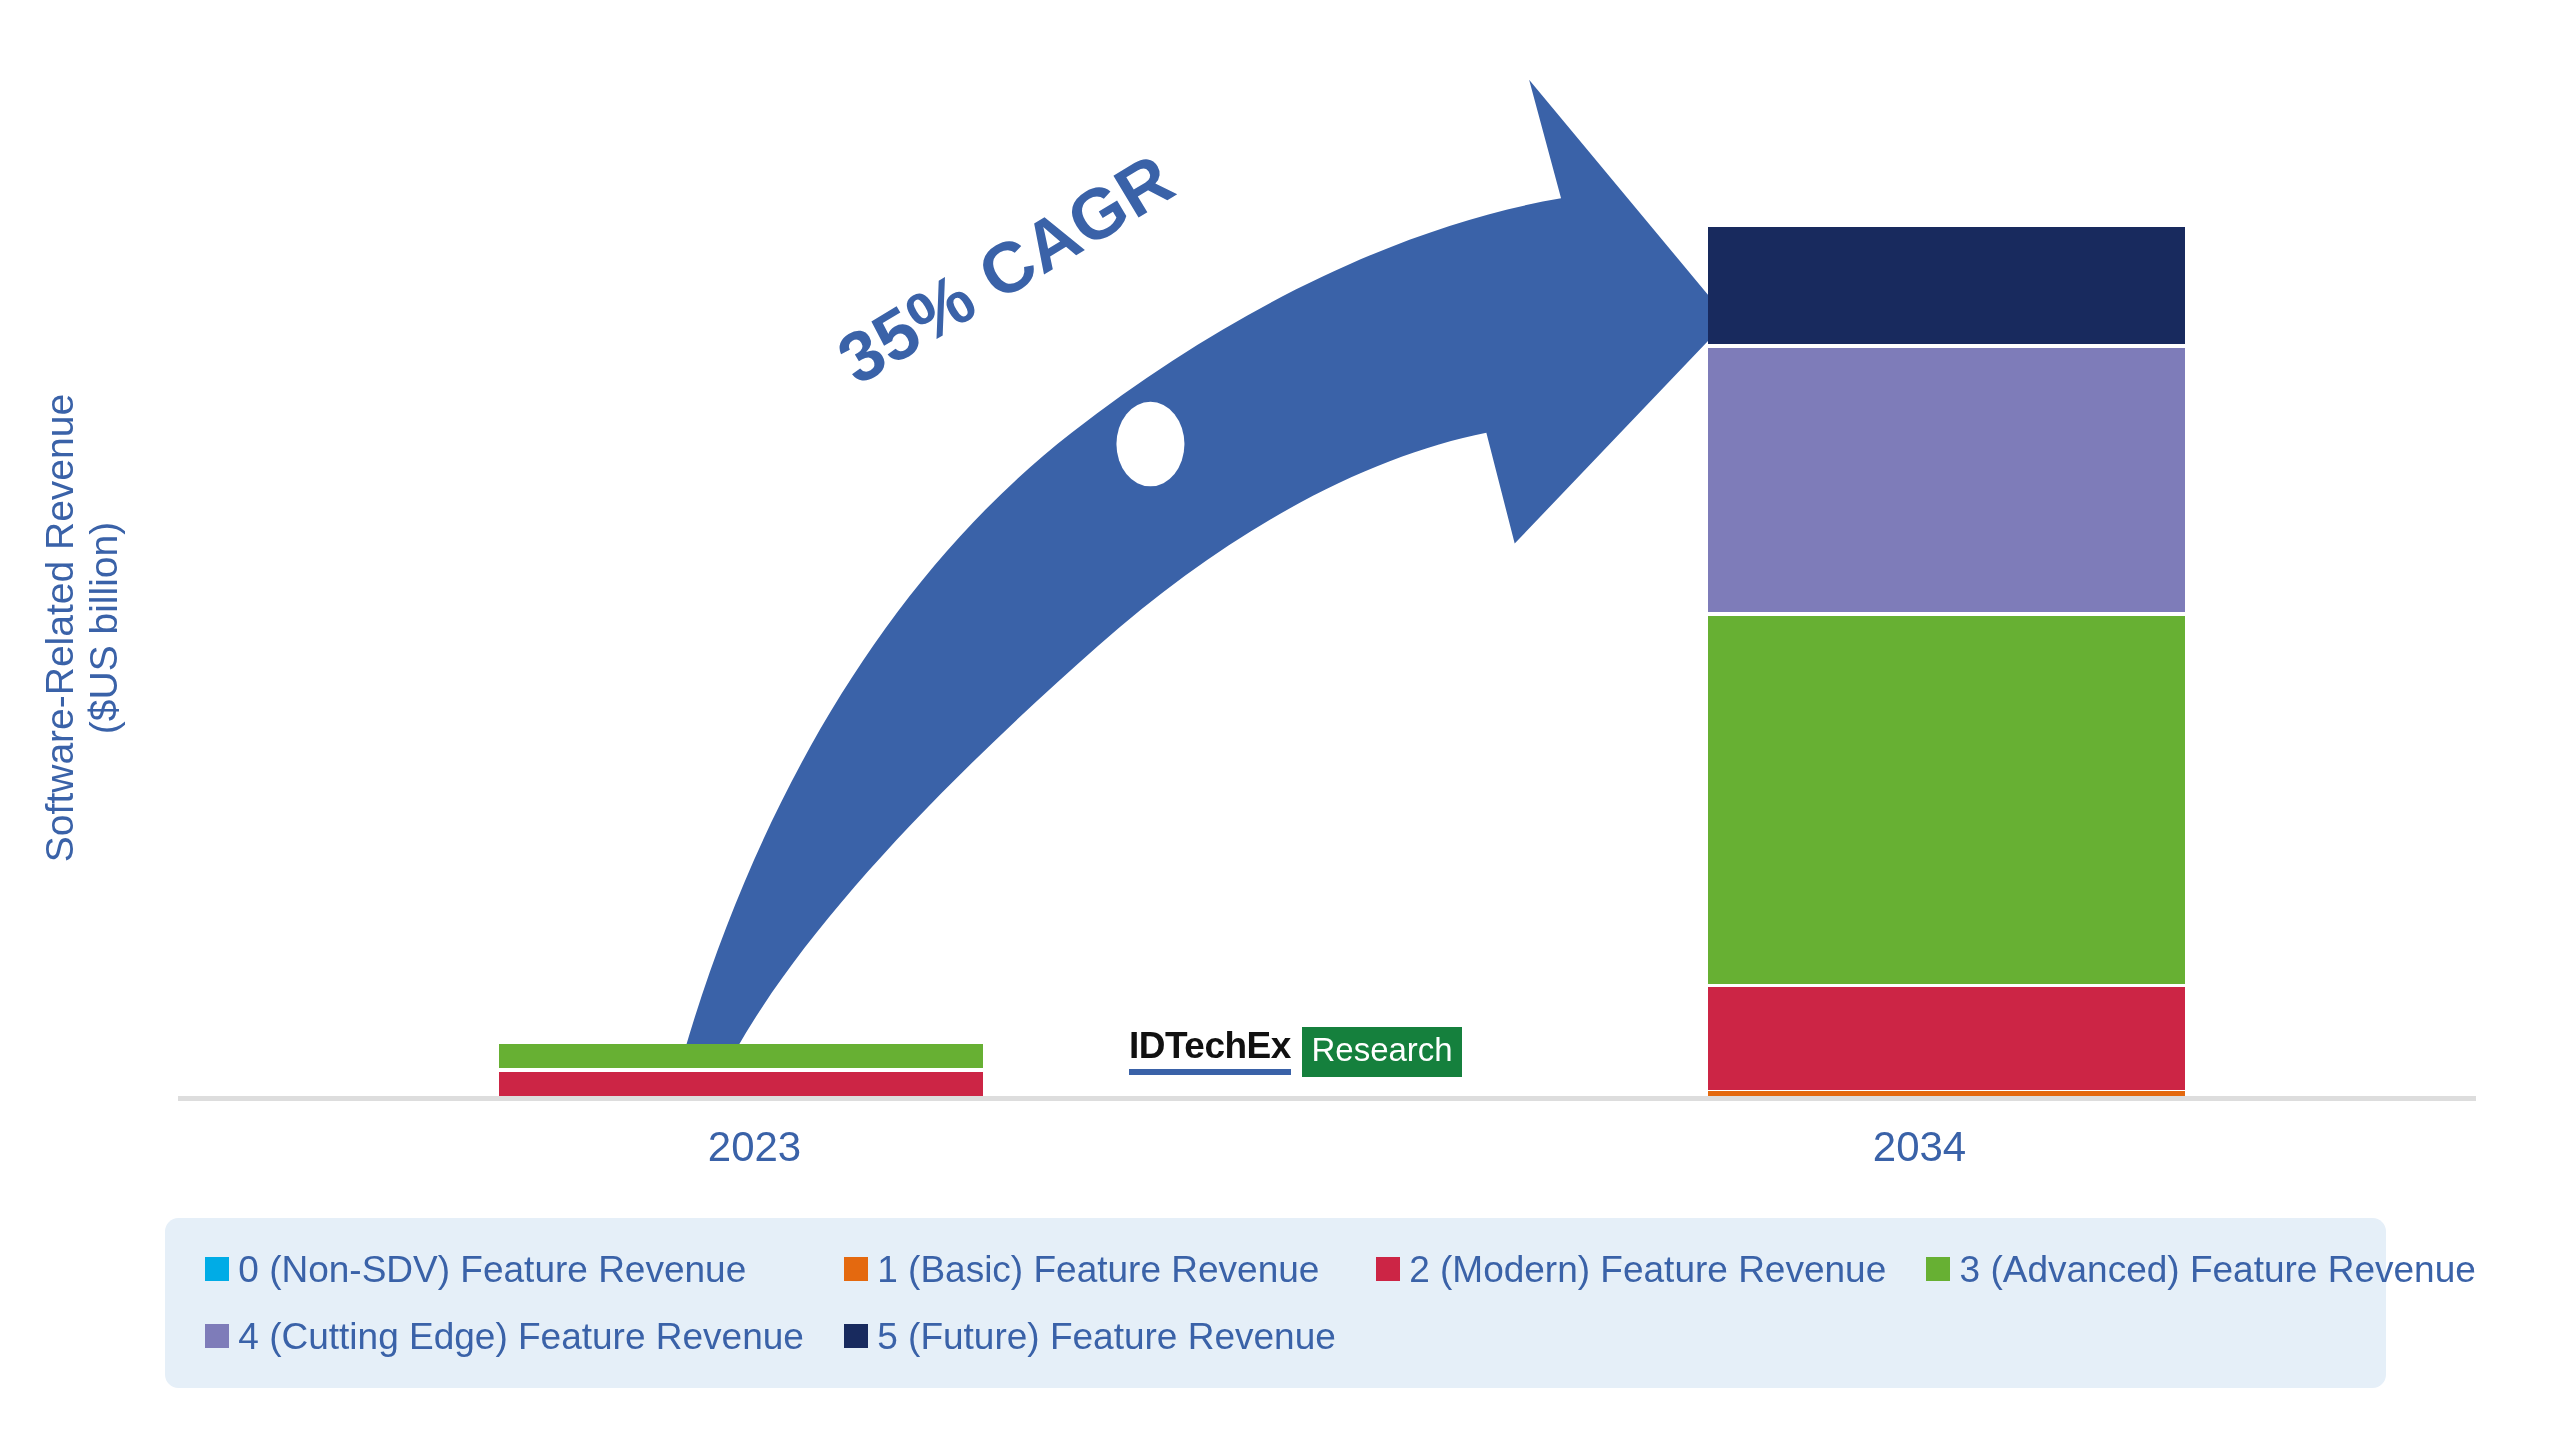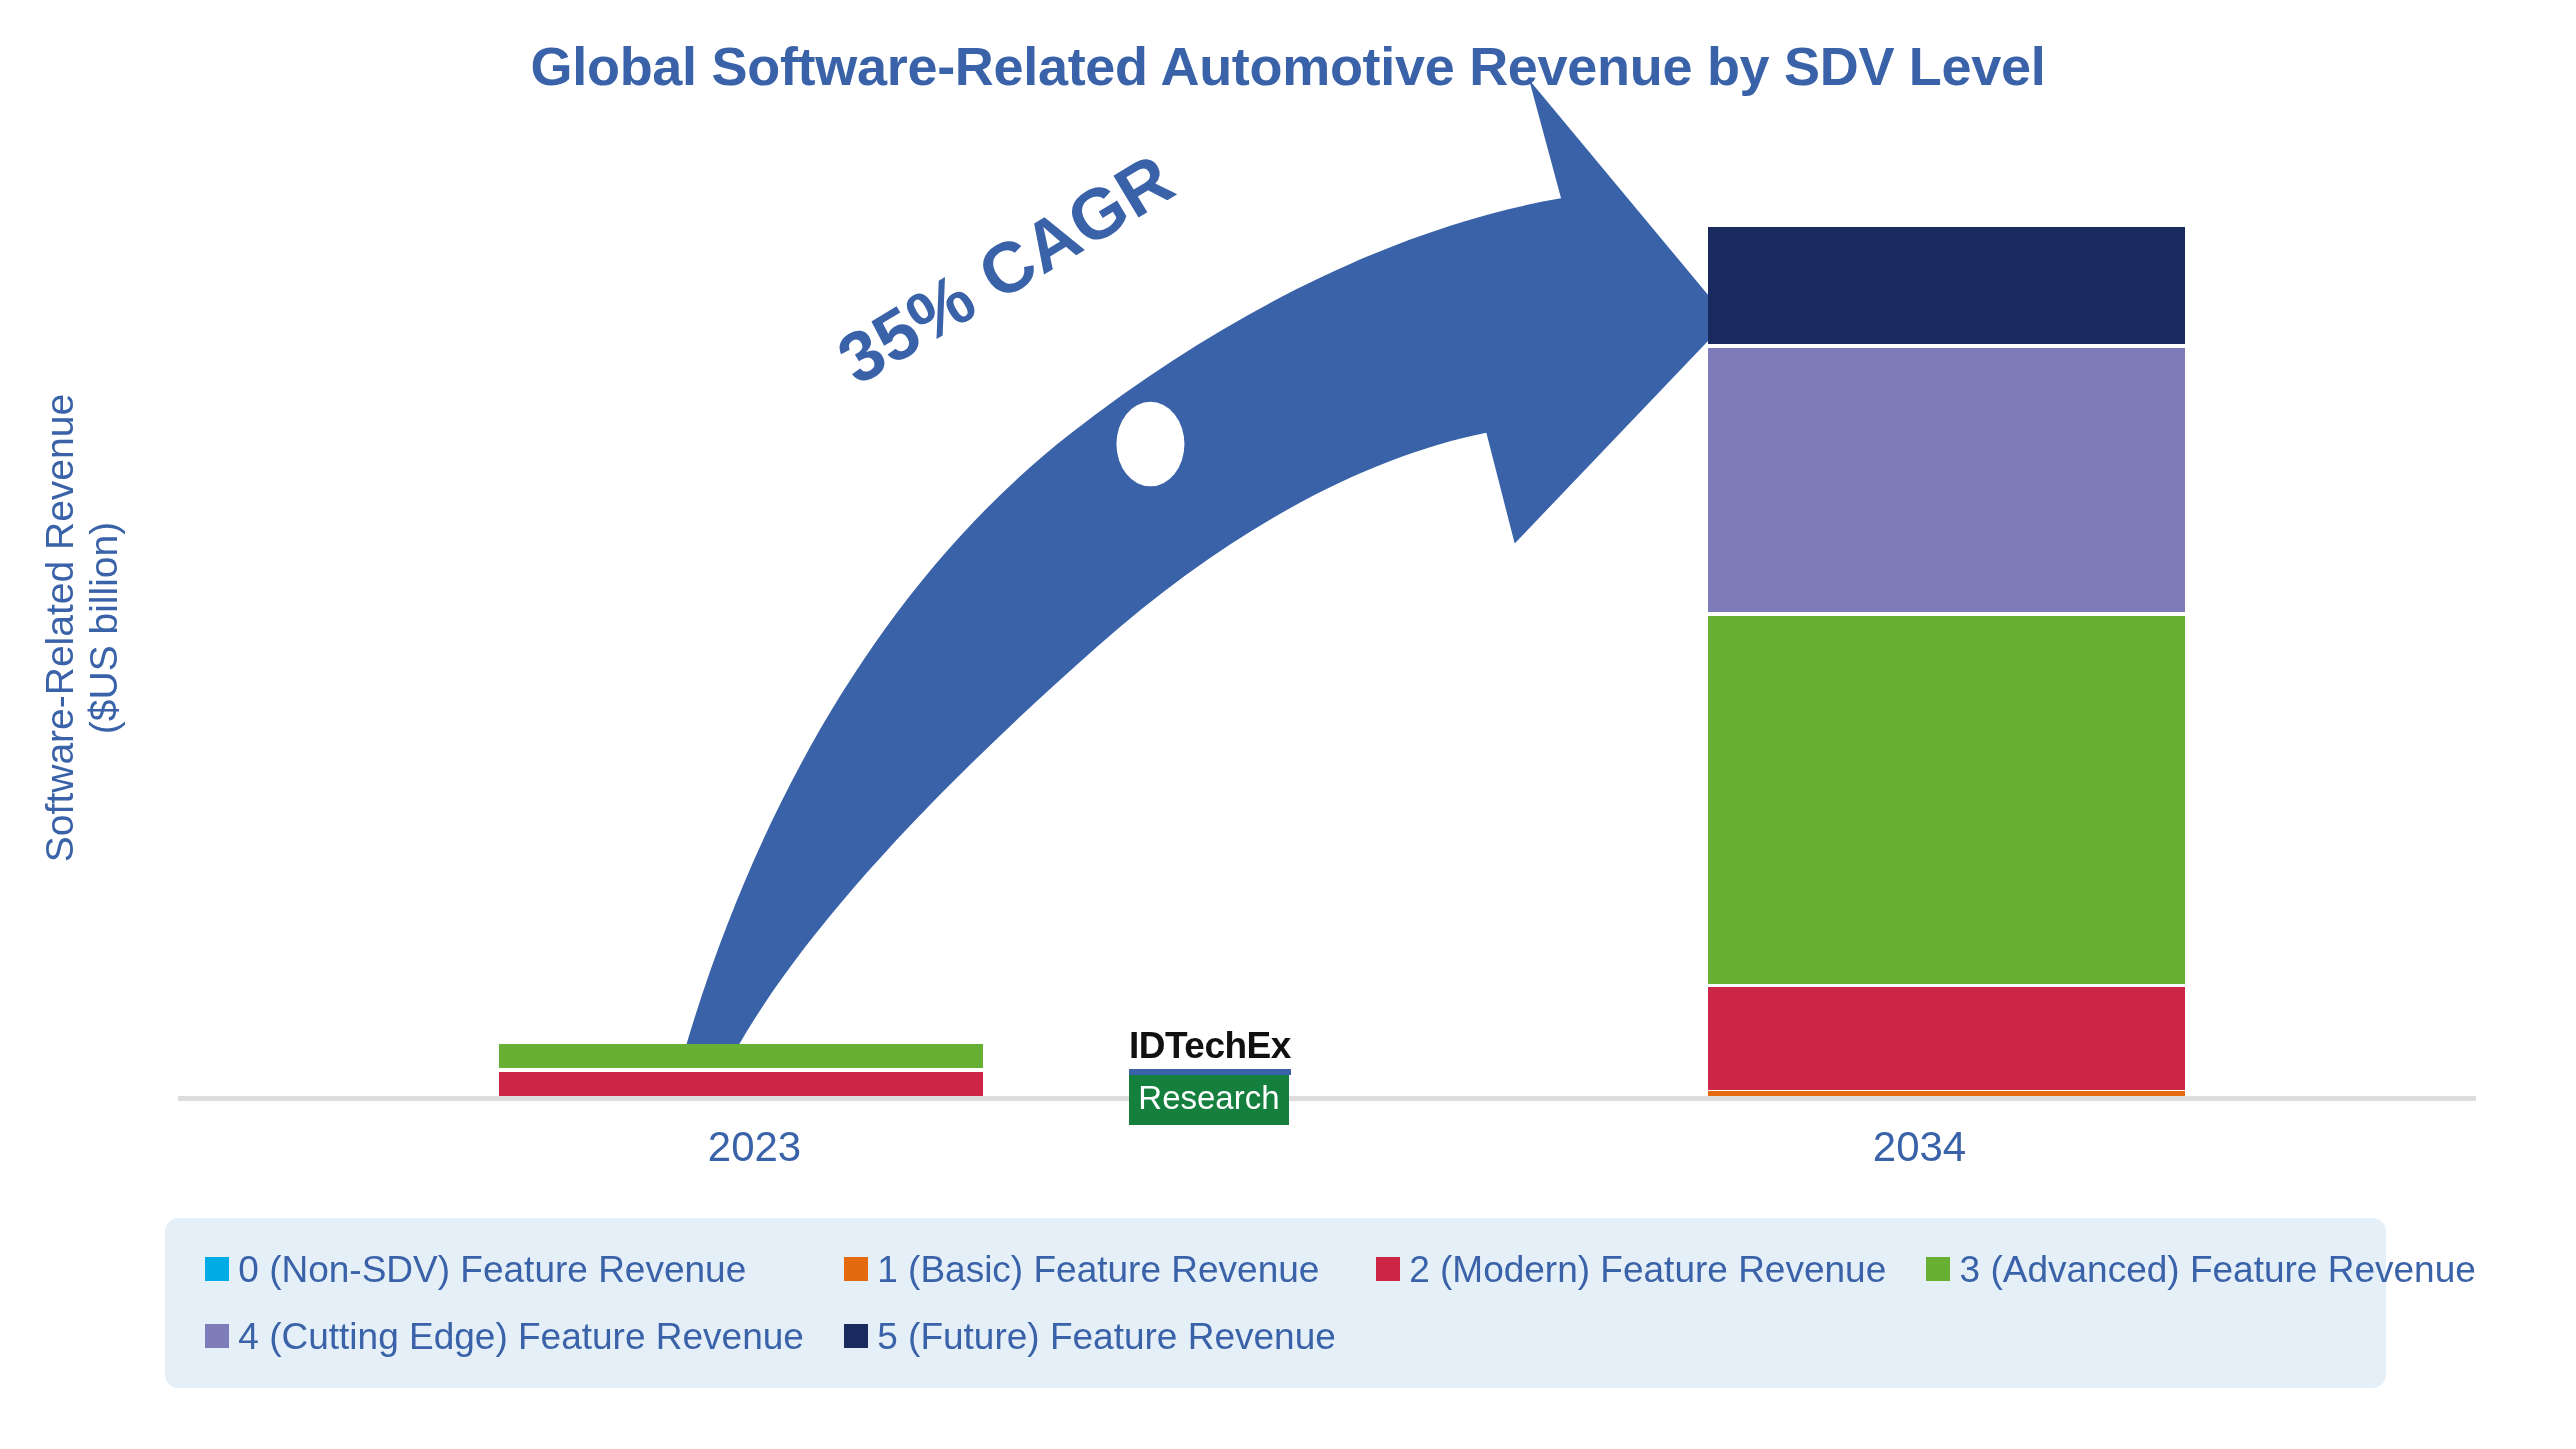--- a/index.html
+++ b/index.html
@@ -88,21 +88,21 @@
     transform:rotate(-31deg);
     transform-origin:left center;
     white-space:nowrap;
     letter-spacing:0.5px;
   }
 
   
   .logo{
     position:absolute;
     left:1129px;top:1027px;
-    display:flex;align-items:stretch;height:56px;flex-direction:column;
+    display:flex;align-items:stretch;height:56px;
   }
   .logo-name-wrap{
     display:flex;flex-direction:column;justify-content:flex-start;
     padding-right:11.3px;
   }
   .logo-name{
     font-size:37px;font-weight:bold;color:#111111;
     line-height:1.02;letter-spacing:-0.5px;white-space:nowrap;
   }
   .logo-underline{
@@ -145,21 +145,20 @@
     font-size:37px;
     color:#3A62A8;
     line-height:1;
   }
 </style>
 </head>
 <body>
 
 <div class="chart-root">
 
-  <div class="chart-title">Global Software-Related Automotive Revenue by SDV Level</div>
 
   <div class="ylabel-wrap">
     <div class="ylabel-line">Software-Related Revenue</div>
     <div class="ylabel-line">($US billion)</div>
   </div>
 
   <div class="plot">
 
     <svg class="arrow-svg" viewBox="0 0 5000 2170">
       <path d="M 1330 2035

